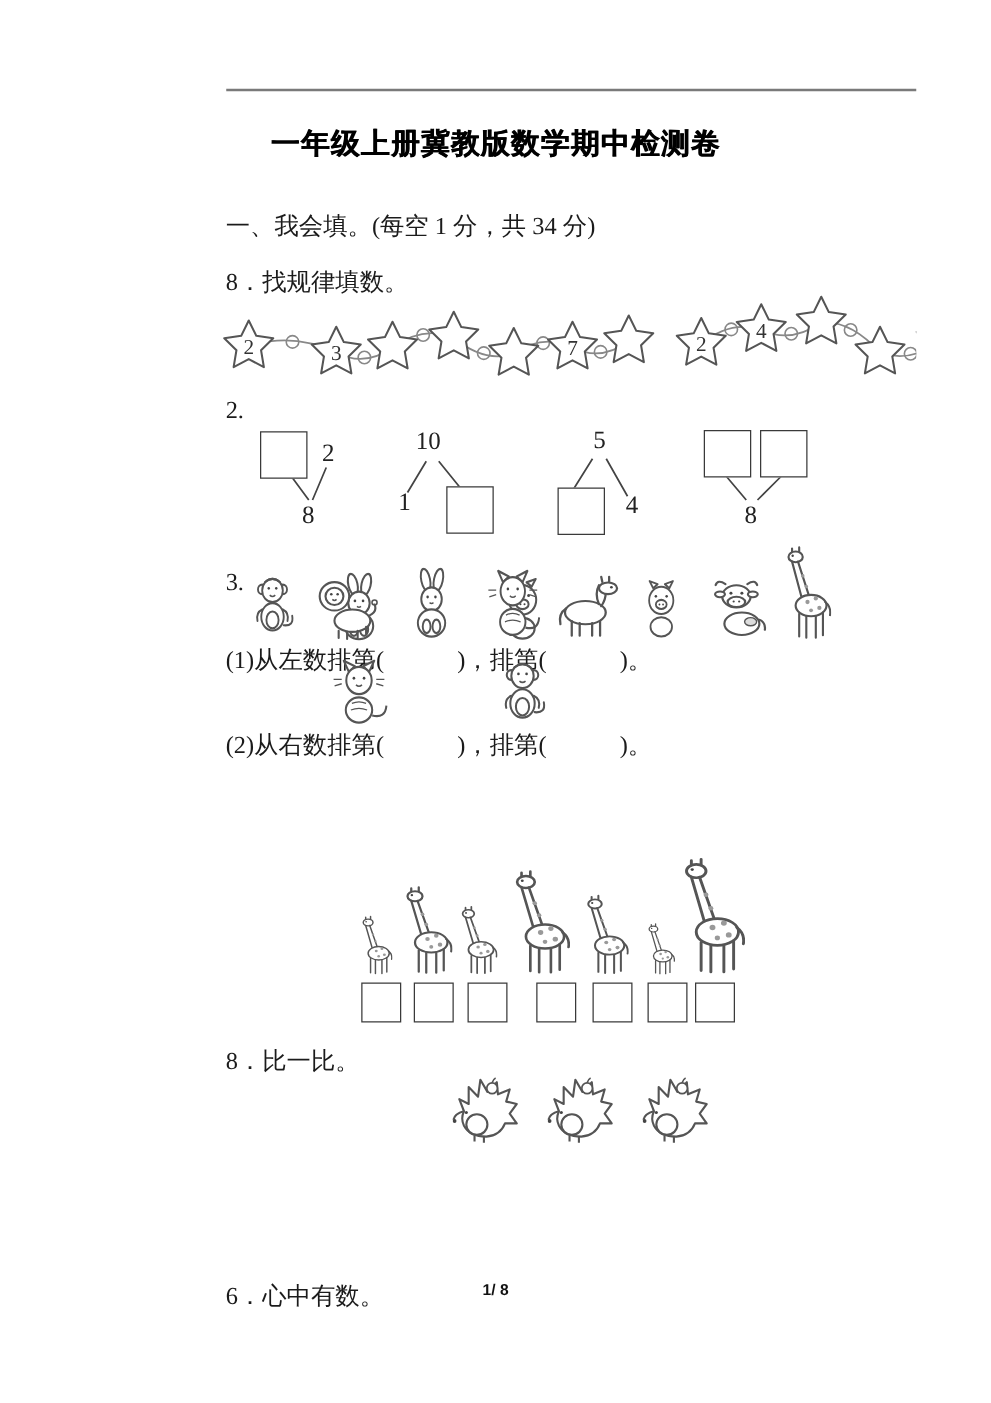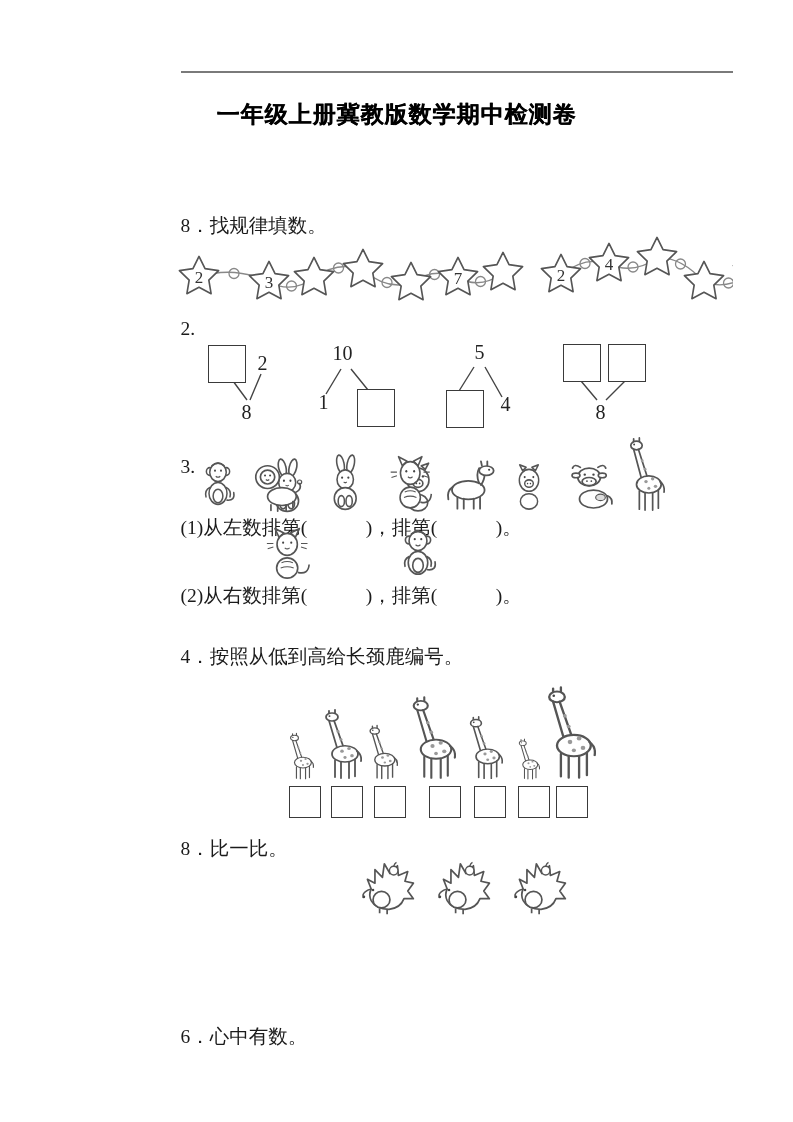--- a/index.html
+++ b/index.html
@@ -162,20 +162,21 @@
       </g>
     </symbol>
   </defs>
 </svg>
 
 <div class="page" id="page">
 
   <div class="topline"></div>
   <div class="title">一年级上册冀教版数学期中检测卷</div>
 
+  <div class="t" style="top:167px">一、我会填。(每空 1 分，共 34 分)</div>
 
   <div class="t" style="top:212px">8．找规律填数。</div>
   <svg id="stars-svg" style="position:absolute;left:116px;top:236px;width:604px;height:80px" viewBox="116 236 604 80">
       <circle cx="173" cy="273.5" r="5" fill="none" stroke="#888" stroke-width="1.3"></circle>
       <circle cx="230.5" cy="286" r="5" fill="none" stroke="#888" stroke-width="1.3"></circle>
       <circle cx="277.5" cy="268" r="5" fill="none" stroke="#888" stroke-width="1.3"></circle>
       <circle cx="326" cy="282.5" r="5" fill="none" stroke="#888" stroke-width="1.3"></circle>
       <circle cx="373.5" cy="274.5" r="5" fill="none" stroke="#888" stroke-width="1.3"></circle>
       <circle cx="419.5" cy="281.5" r="5" fill="none" stroke="#888" stroke-width="1.3"></circle>
       <path d="M138,277 Q173,265.5 208,282 Q230.5,294 253,278 Q277.5,260 302,270 Q326,290.5 350,283 Q373.5,266.5 397,278 Q419.5,289.5 442,273" stroke="#888" stroke-width="1.4" fill="none"></path>
@@ -238,26 +239,26 @@
     <span class="slot"><svg viewBox="0 0 64 64" width="52" height="56" preserveAspectRatio="none" class="ic">
           <use href="#sym-cat"></use>
         </svg></span>
     <span>排第(            )，</span>
     <span class="slot"><svg viewBox="0 0 64 64" width="52" height="56" preserveAspectRatio="none" class="ic">
           <use href="#sym-monkey"></use>
         </svg></span>
     <span>排第(            )。</span>
   </div>
 
-  <div class="t" style="top:643px">4．按照从低到高给长颈鹿编号。</div>
 
   <div class="t" style="top:835px">8．比一比。</div>
 
   <div class="t" style="top:1023px">6．心中有数。</div>
 
+  <div class="footer">1/ 8</div>
 <svg viewBox="0 0 64 64" width="48" height="54" preserveAspectRatio="none" class="ic" style="left: 133px; top: 458px;">
       <use href="#sym-monkey"></use>
     </svg>
     <svg viewBox="0 0 64 64" width="54" height="52" preserveAspectRatio="none" class="ic" style="left: 188px; top: 460px;">
       <use href="#sym-lion"></use>
     </svg>
     <svg viewBox="0 0 64 64" width="50" height="58" preserveAspectRatio="none" class="ic" style="left: 260px; top: 454px;">
       <use href="#sym-rabbit"></use>
     </svg>
     <svg viewBox="0 0 64 64" width="50" height="58" preserveAspectRatio="none" class="ic" style="left: 325px; top: 454px;">

